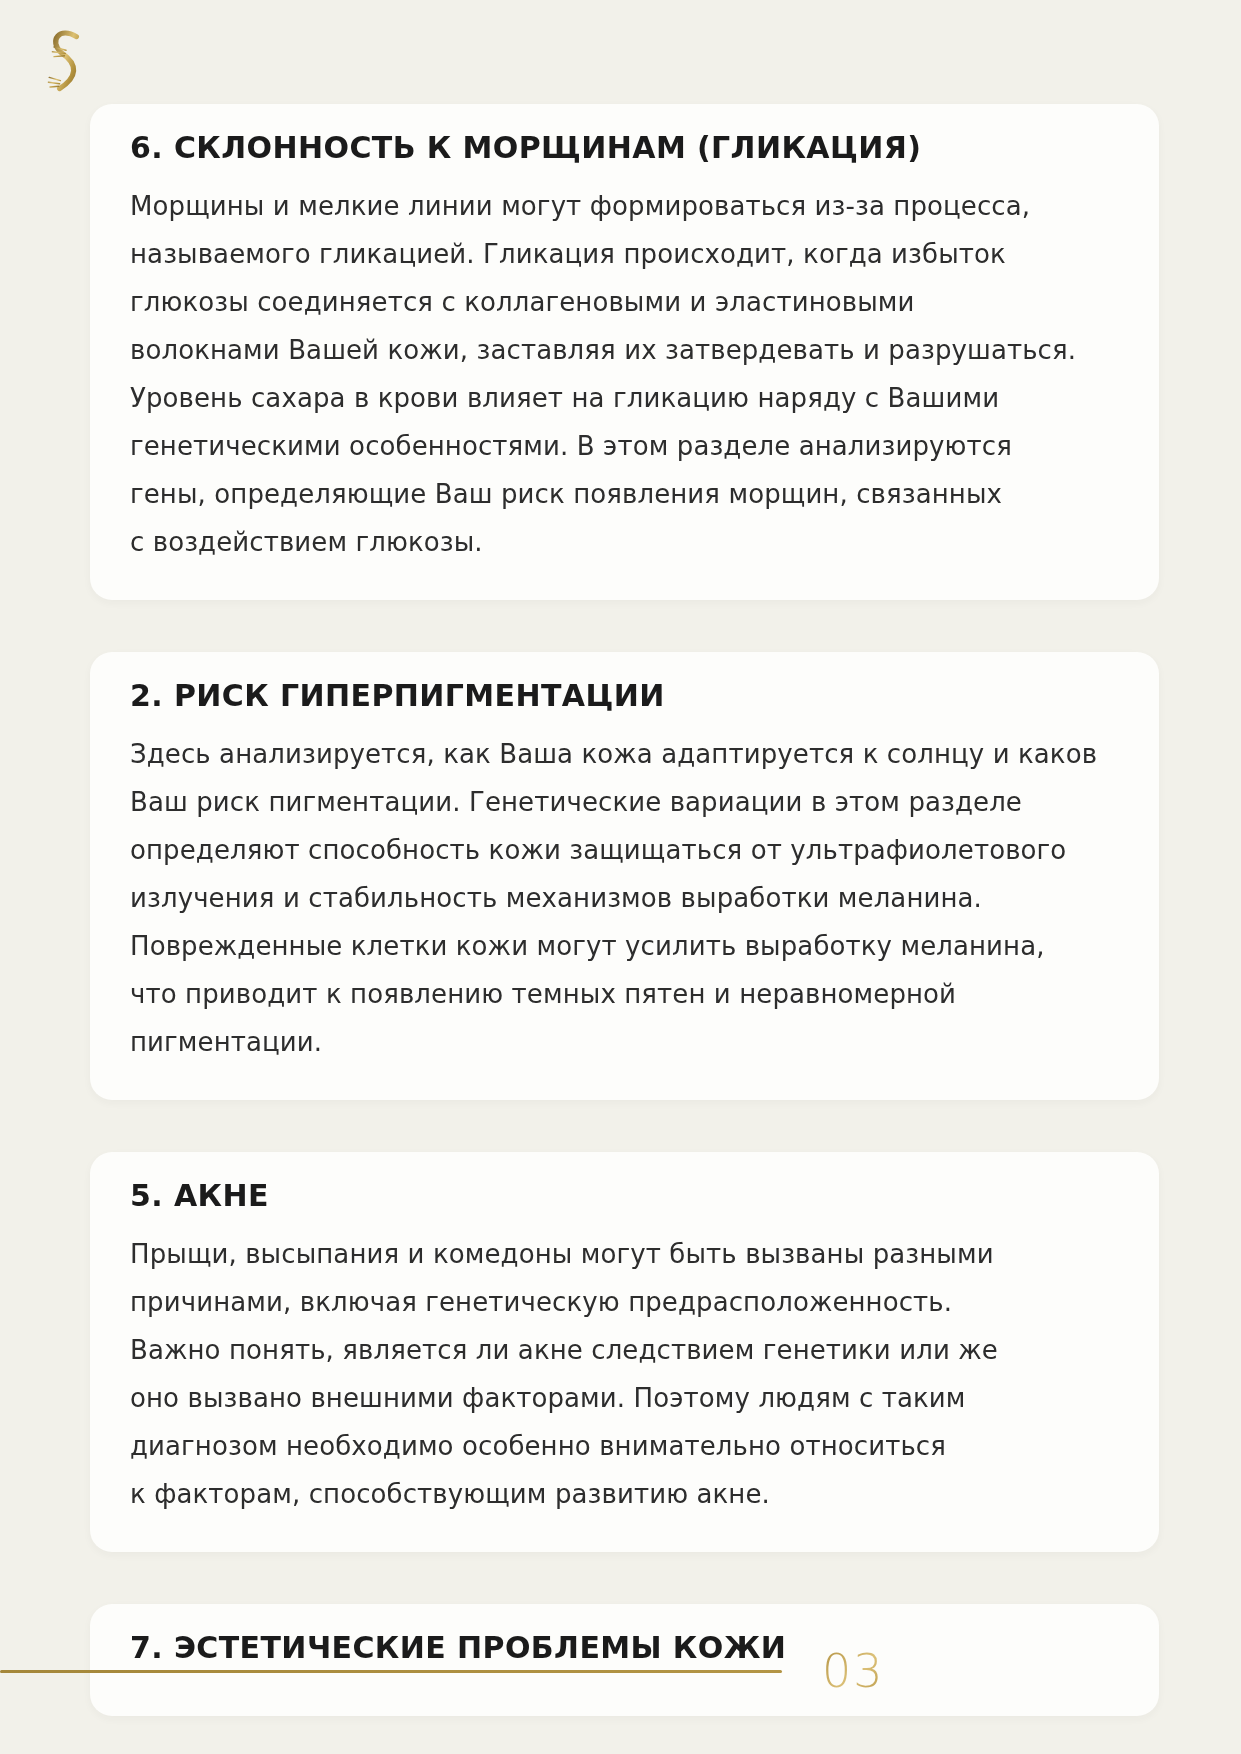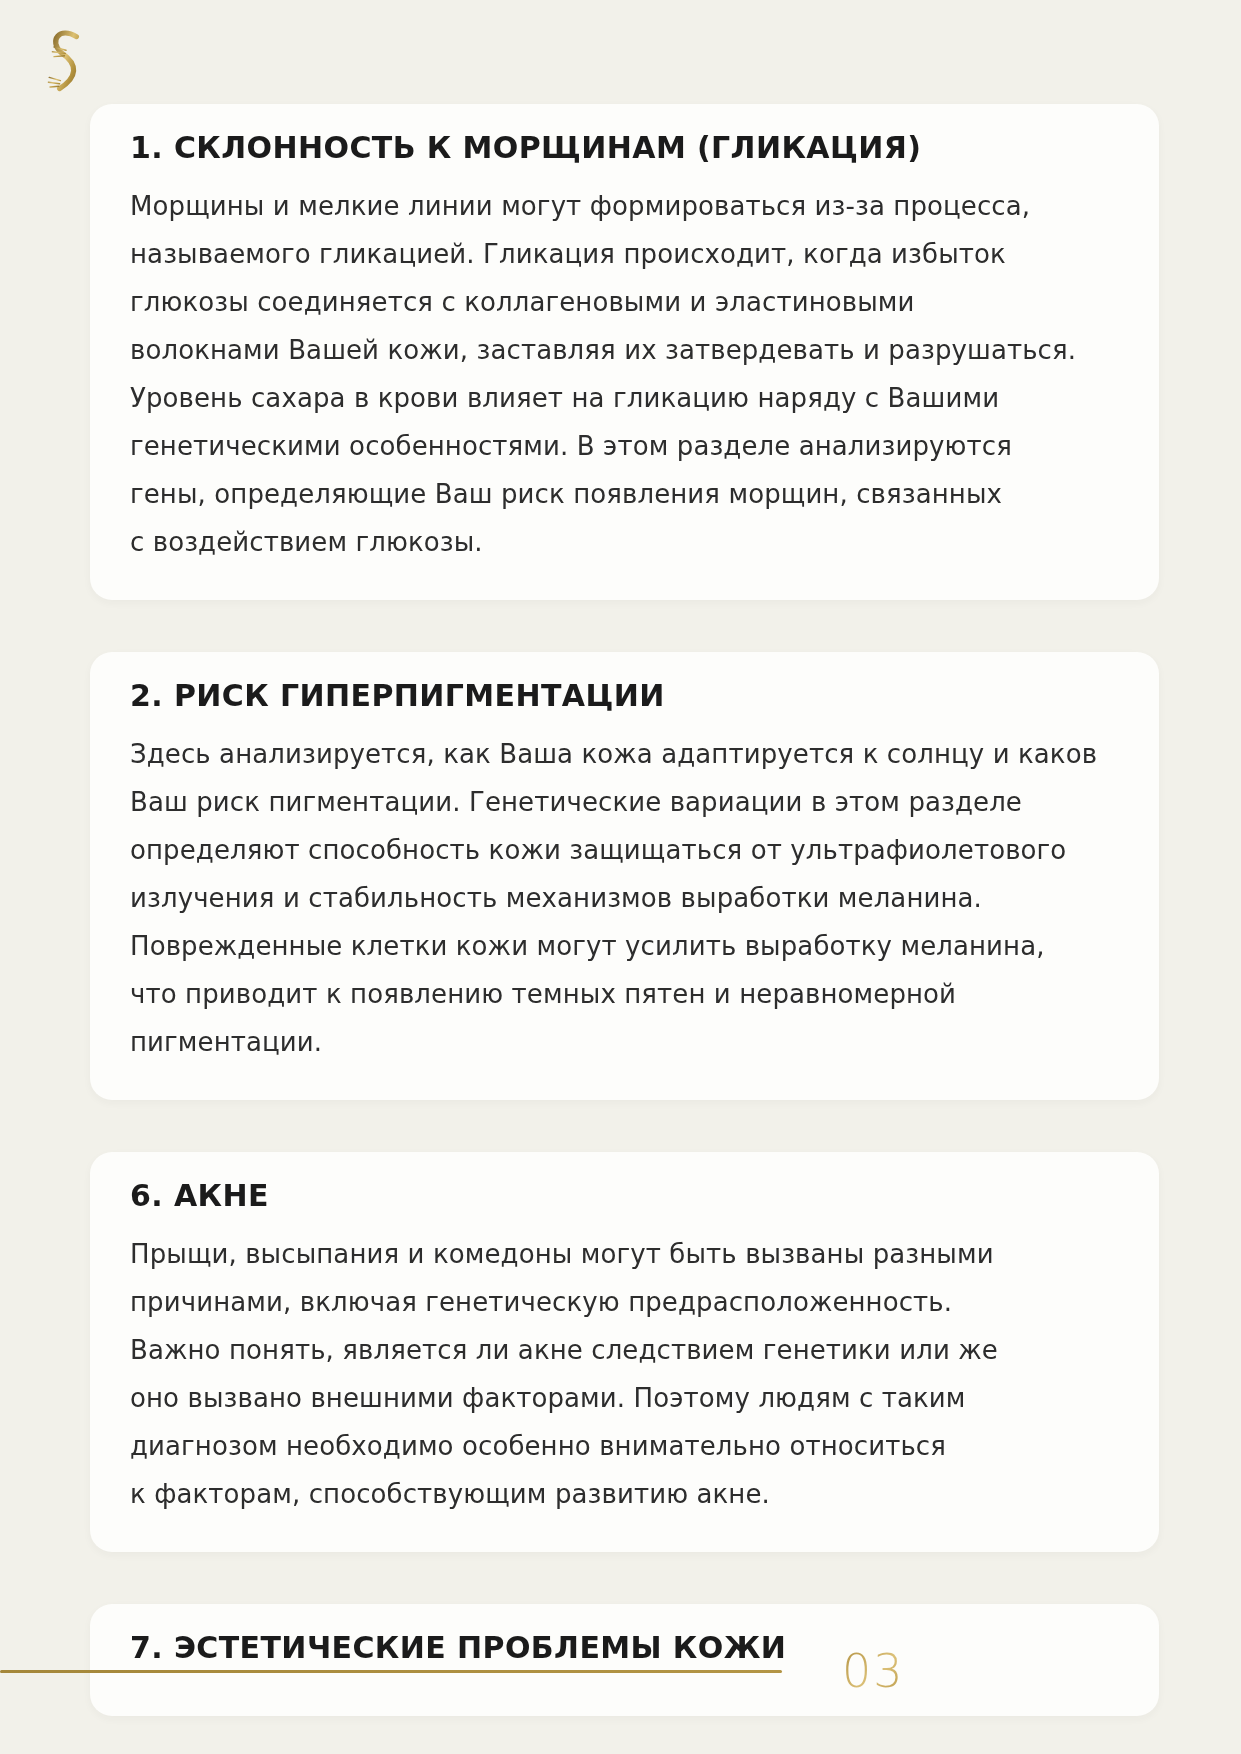--- a/index.html
+++ b/index.html
@@ -47,21 +47,21 @@
     display:flex;
     align-items:center;
   }
   .footer-rule {
     width:782px;
     height:3px;
     background:linear-gradient(90deg,#A4873A,#B39545);
     border-radius:2px;
   }
   .page-number {
-    margin-left:60px;
+    margin-left:40px;
     font-size:46px;
     font-weight:300;
     letter-spacing:2px;
     color:#C2A14C;
     background:linear-gradient(135deg,#B08F3F,#DCC178 55%,#B59442);
     -webkit-background-clip:text;
     background-clip:text;
     -webkit-text-fill-color:transparent;
   }
 </style>
@@ -80,21 +80,21 @@
     </defs>
     <path d="M43 9 C 22 -4, 8 14, 24 29 C 46 44, 44 60, 22 74" fill="none" stroke="url(#gold)" stroke-width="6.5" stroke-linecap="round"></path>
     <path d="M15 22 L30 26 M13 28 L29 30 M15 34 L28 33" fill="none" stroke="url(#gold)" stroke-width="1.8" stroke-linecap="round"></path>
     <path d="M9 60 L23 64 M8 66 L22 68 M10 72 L21 71" fill="none" stroke="url(#gold)" stroke-width="1.8" stroke-linecap="round"></path>
   </svg>
 </div>
 
 <div class="content">
 
   <section class="card">
-    <h2 class="card-title">1. СКЛОННОСТЬ К МОРЩИНАМ (ГЛИКАЦИЯ)</h2>
+    <h2 class="card-title">6. СКЛОННОСТЬ К МОРЩИНАМ (ГЛИКАЦИЯ)</h2>
     <p class="card-body">Морщины и мелкие линии могут формироваться из-за процесса,
 называемого гликацией. Гликация происходит, когда избыток
 глюкозы соединяется с коллагеновыми и эластиновыми
 волокнами Вашей кожи, заставляя их затвердевать и разрушаться.
 Уровень сахара в крови влияет на гликацию наряду с Вашими
 генетическими особенностями. В этом разделе анализируются
 гены, определяющие Ваш риск появления морщин, связанных
 с воздействием глюкозы.</p>
   </section>
 
@@ -103,21 +103,21 @@
     <p class="card-body">Здесь анализируется, как Ваша кожа адаптируется к солнцу и каков
 Ваш риск пигментации. Генетические вариации в этом разделе
 определяют способность кожи защищаться от ультрафиолетового
 излучения и стабильность механизмов выработки меланина.
 Поврежденные клетки кожи могут усилить выработку меланина,
 что приводит к появлению темных пятен и неравномерной
 пигментации.</p>
   </section>
 
   <section class="card">
-    <h2 class="card-title">6. АКНЕ</h2>
+    <h2 class="card-title">5. АКНЕ</h2>
     <p class="card-body">Прыщи, высыпания и комедоны могут быть вызваны разными
 причинами, включая генетическую предрасположенность.
 Важно понять, является ли акне следствием генетики или же
 оно вызвано внешними факторами. Поэтому людям с таким
 диагнозом необходимо особенно внимательно относиться
 к факторам, способствующим развитию акне.</p>
   </section>
 
   <section class="card">
     <h2 class="card-title">7. ЭСТЕТИЧЕСКИЕ ПРОБЛЕМЫ КОЖИ</h2>

